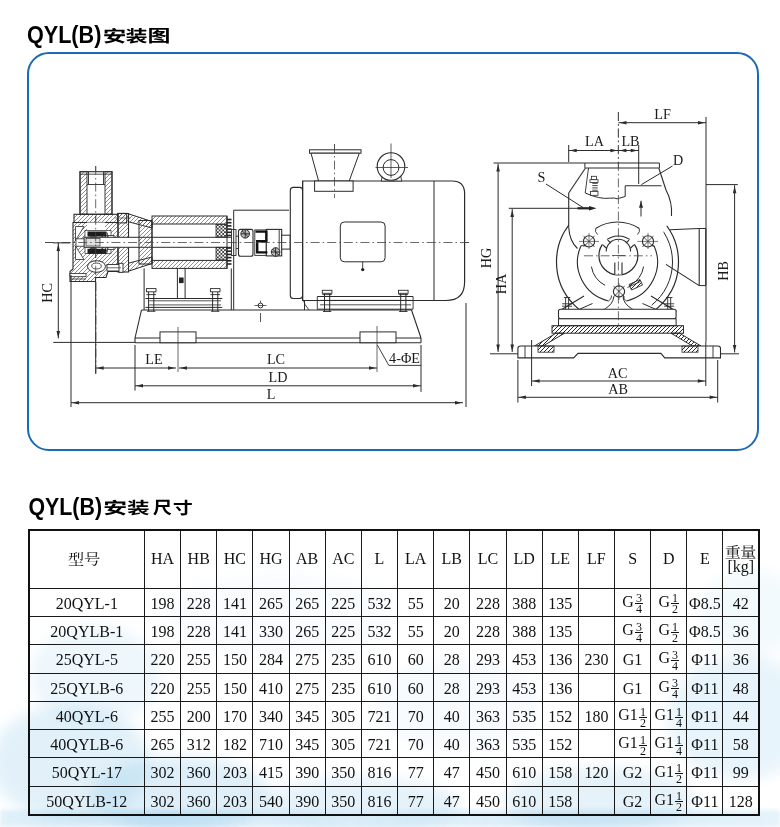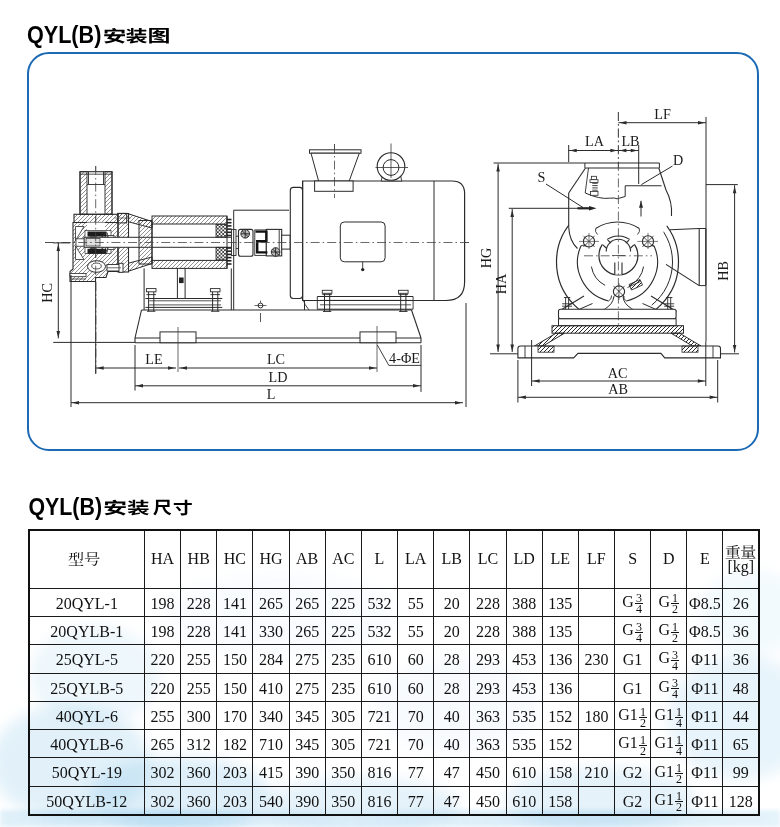--- a/index.html
+++ b/index.html
@@ -440,21 +440,21 @@
         <td>532</td>
         <td>55</td>
         <td>20</td>
         <td>228</td>
         <td>388</td>
         <td>135</td>
         <td></td>
         <td>G<span class="fr"><span class="n">3</span><span class="d">4</span></span></td>
         <td>G<span class="fr"><span class="n">1</span><span class="d">2</span></span></td>
         <td>Φ8.5</td>
-        <td>26</td>
+        <td>42</td>
       </tr>
 <tr class="dr">
         <td class="m">20QYLB-1</td>
         <td>198</td>
         <td>228</td>
         <td>141</td>
         <td>330</td>
         <td>265</td>
         <td>225</td>
         <td>532</td>
@@ -483,21 +483,21 @@
         <td>293</td>
         <td>453</td>
         <td>136</td>
         <td>230</td>
         <td>G1</td>
         <td>G<span class="fr"><span class="n">3</span><span class="d">4</span></span></td>
         <td>Φ11</td>
         <td>36</td>
       </tr>
 <tr class="dr">
-        <td class="m">25QYLB-5</td>
+        <td class="m">25QYLB-6</td>
         <td>220</td>
         <td>255</td>
         <td>150</td>
         <td>410</td>
         <td>275</td>
         <td>235</td>
         <td>610</td>
         <td>60</td>
         <td>28</td>
         <td>293</td>
@@ -505,21 +505,21 @@
         <td>136</td>
         <td></td>
         <td>G1</td>
         <td>G<span class="fr"><span class="n">3</span><span class="d">4</span></span></td>
         <td>Φ11</td>
         <td>48</td>
       </tr>
 <tr class="dr">
         <td class="m">40QYL-6</td>
         <td>255</td>
-        <td>300</td>
+        <td>200</td>
         <td>170</td>
         <td>340</td>
         <td>345</td>
         <td>305</td>
         <td>721</td>
         <td>70</td>
         <td>40</td>
         <td>363</td>
         <td>535</td>
         <td>152</td>
@@ -540,37 +540,37 @@
         <td>721</td>
         <td>70</td>
         <td>40</td>
         <td>363</td>
         <td>535</td>
         <td>152</td>
         <td></td>
         <td>G1<span class="fr"><span class="n">1</span><span class="d">2</span></span></td>
         <td>G1<span class="fr"><span class="n">1</span><span class="d">4</span></span></td>
         <td>Φ11</td>
-        <td>65</td>
-      </tr>
-<tr class="dr">
-        <td class="m">50QYL-19</td>
+        <td>58</td>
+      </tr>
+<tr class="dr">
+        <td class="m">50QYL-17</td>
         <td>302</td>
         <td>360</td>
         <td>203</td>
         <td>415</td>
         <td>390</td>
         <td>350</td>
         <td>816</td>
         <td>77</td>
         <td>47</td>
         <td>450</td>
         <td>610</td>
         <td>158</td>
-        <td>210</td>
+        <td>120</td>
         <td>G2</td>
         <td>G1<span class="fr"><span class="n">1</span><span class="d">2</span></span></td>
         <td>Φ11</td>
         <td>99</td>
       </tr>
 <tr class="dr">
         <td class="m">50QYLB-12</td>
         <td>302</td>
         <td>360</td>
         <td>203</td>

